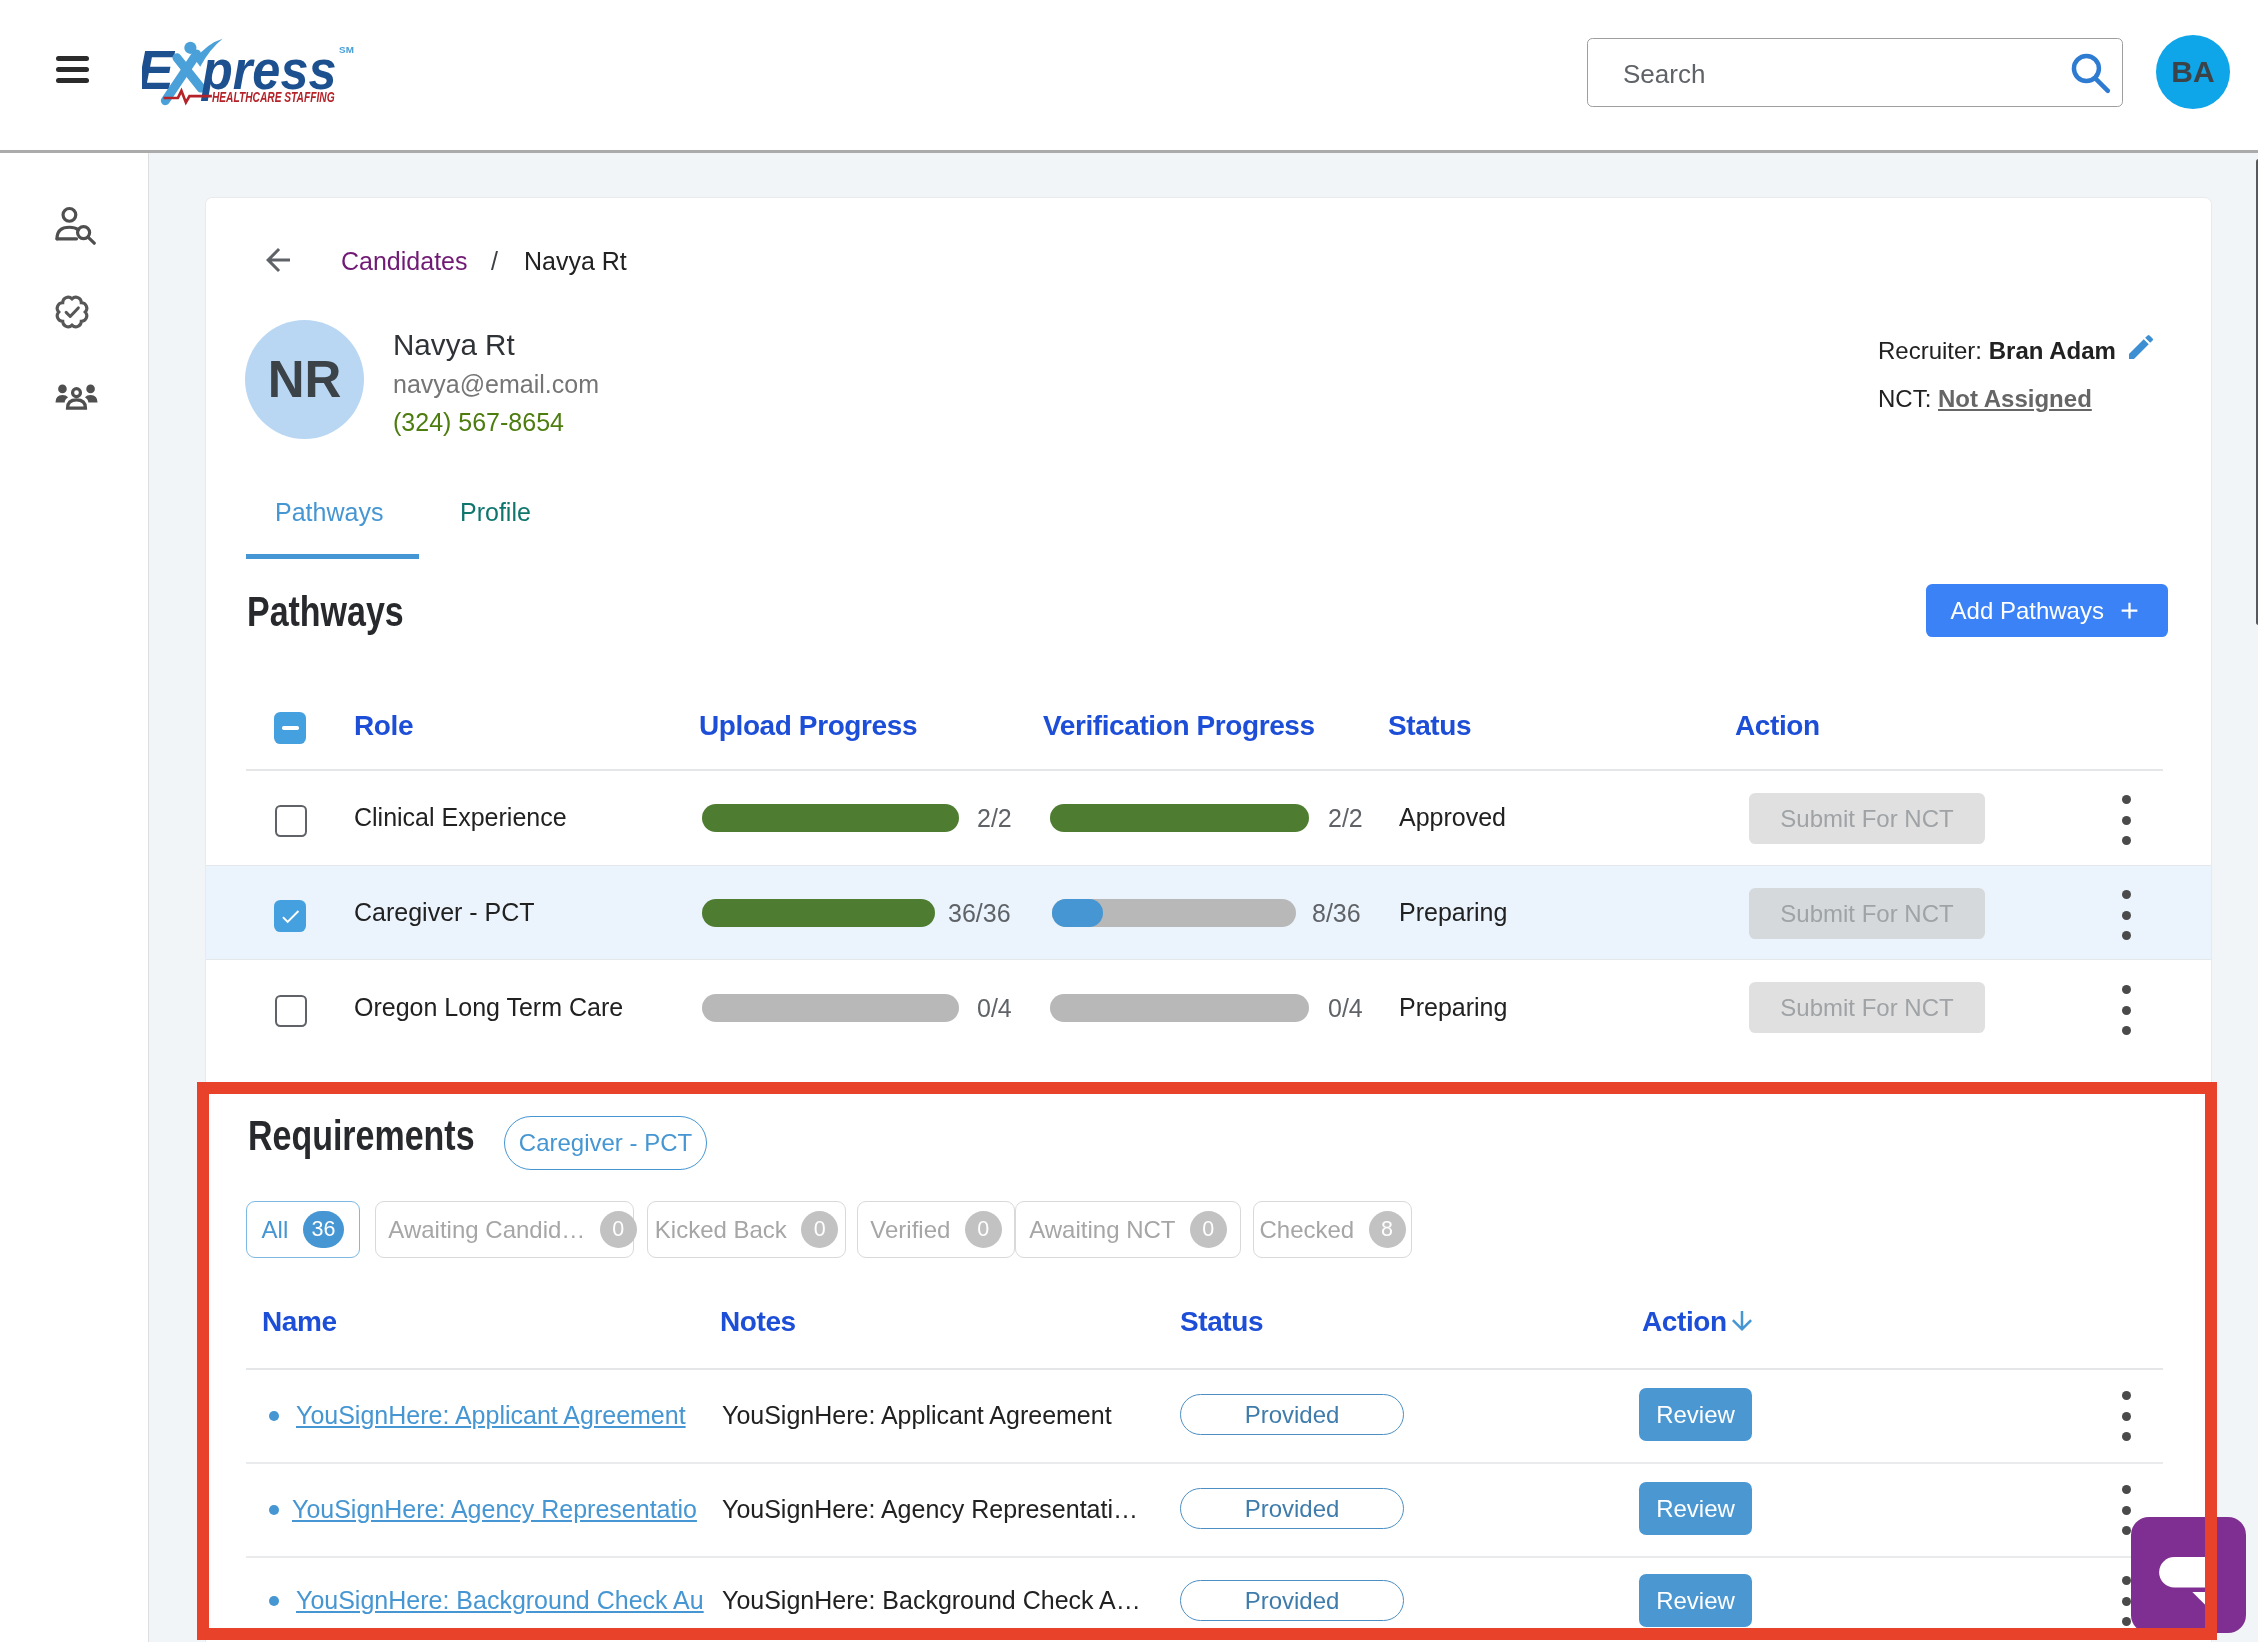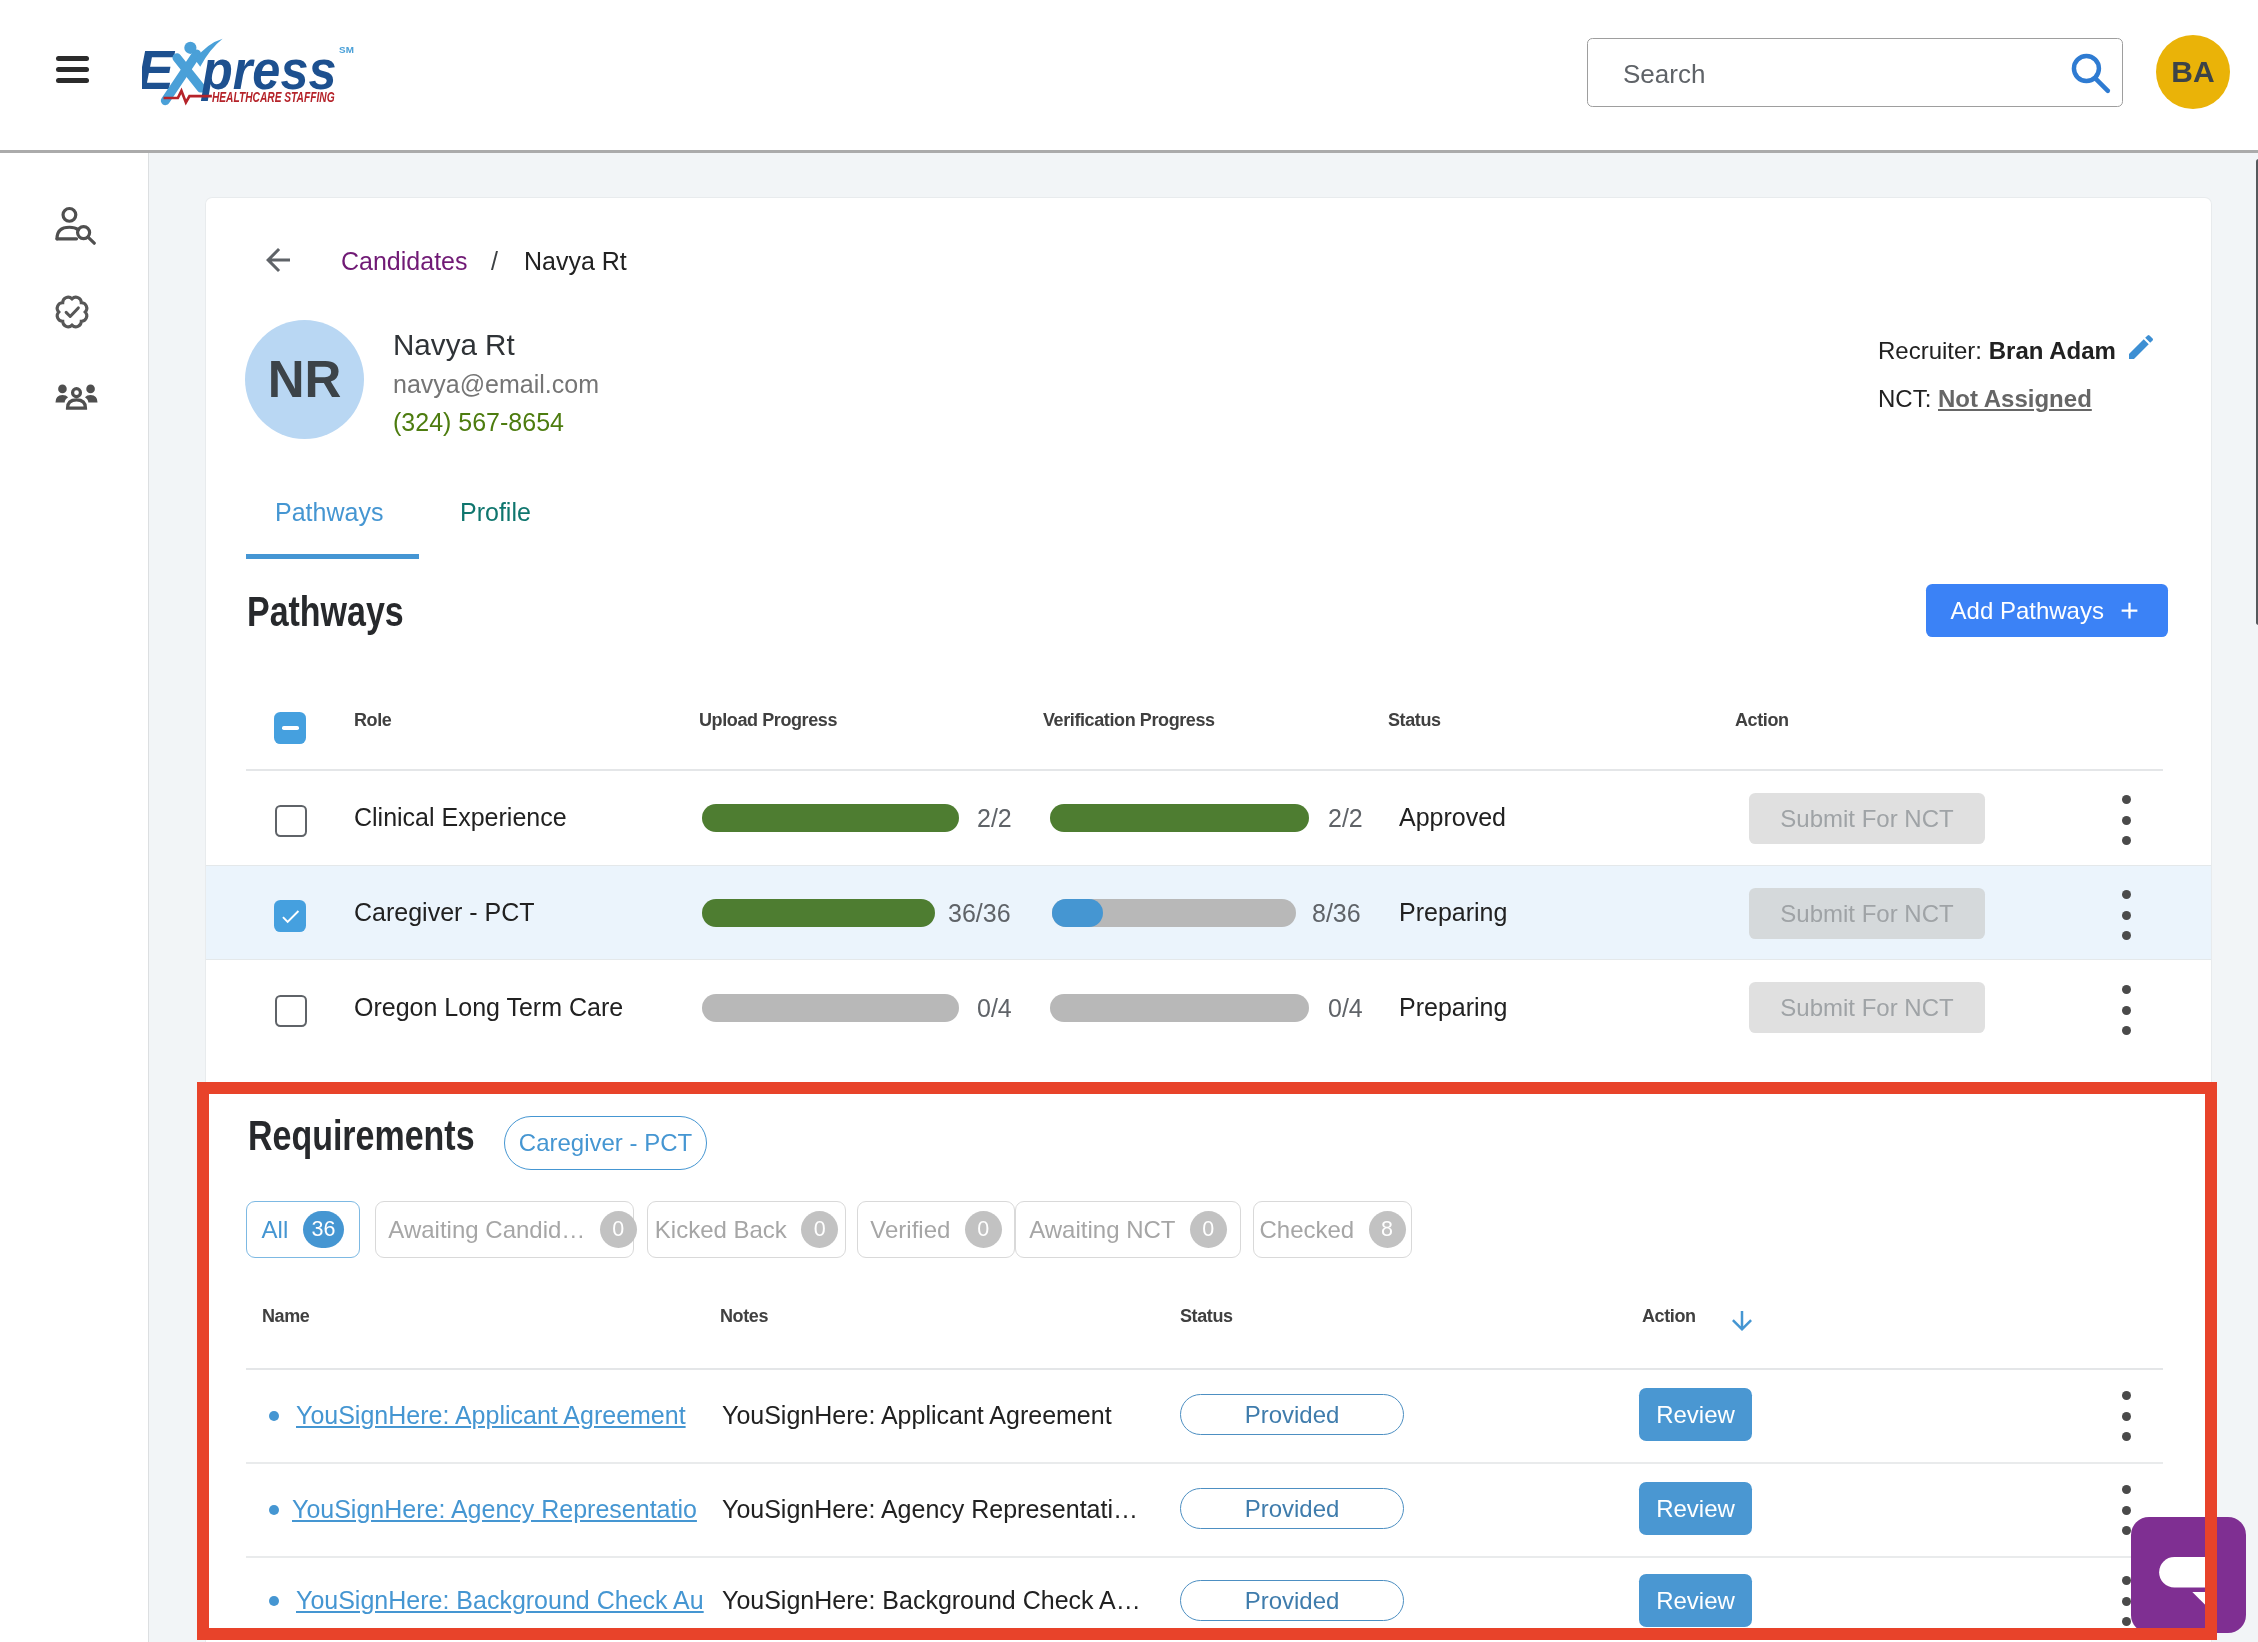--- a/index.html
+++ b/index.html
@@ -1,21 +1,21 @@
 <!DOCTYPE html>
 <html style="font-size:14.3px"><head>
 <meta charset="utf-8">
 <style>
   * { margin:0; padding:0; box-sizing:border-box; }
   html,body { width:2259px; height:1643px; overflow:hidden; background:#fff;
     font-family:"Liberation Sans", sans-serif; }
   .abs { position:absolute; }
   #stage { position:relative; width:2259px; height:1643px; background:#fff; }
   .bar { background:#2b2b2b; border-radius:2.7px; height:4.5px; width:33px; }
-  .pth { font-size:18px; font-weight:bold; color:#404040; letter-spacing:-0.4px; }
+  .pth { font-size:28px; font-weight:bold; color:#1d4ed8; letter-spacing:-0.4px; }
   .cell { font-size:25px; color:#212121; }
   .track { height:28px; border-radius:14.3px; background:#b8b8b8; }
   .fill { height:28px; border-radius:14.3px; }
   .ptxt { font-size:25px; color:#5f6368; }
   .nctbtn { width:236px; height:51px; border-radius:6.3px; background:#e0e0e0;
     display:flex; align-items:center; justify-content:center;
     font-size:24px; font-weight:500; color:#9fa3a6; }
   .kebab { width:7.2px; }
   .kebab div { width:9px; height:9px; border-radius:50%; background:#4a4a4a; margin:0 0 11.6px 0; }
   .chip { position:absolute; height:57px; border:1.8px solid #d9d9d9; border-radius:9px;
@@ -62,21 +62,21 @@
     <text x="78" y="74" font-family="Liberation Sans, sans-serif" font-size="16" font-weight="bold" font-style="italic" fill="#b5232a" textLength="137" lengthAdjust="spacingAndGlyphs">HEALTHCARE STAFFING</text>
   </svg>
 
   <div class="abs" style="left:1587px;top:38px;width:536px;height:69px;border:1.8px solid #9e9e9e;border-radius:5.4px;"></div>
   <div class="abs" style="left:1623px;top:59px;font-size:26px;color:#5f6368;">Search</div>
   <svg class="abs" style="left:2065px;top:48px;" width="50" height="50" viewBox="0 0 56 56">
     <circle cx="24" cy="23" r="14" fill="none" stroke="#2e7bd2" stroke-width="5"></circle>
     <line x1="34" y1="34" x2="48" y2="48" stroke="#2e7bd2" stroke-width="5" stroke-linecap="round"></line>
   </svg>
 
-  <div class="abs" style="left:2156px;top:35px;width:74px;height:74px;border-radius:50%;background:#eab308;
+  <div class="abs" style="left:2156px;top:35px;width:74px;height:74px;border-radius:50%;background:#0ea5e9;
        display:flex;align-items:center;justify-content:center;font-size:30px;font-weight:bold;color:#3c4348;">BA</div>
 
   <div class="abs" style="left:0;top:150px;width:2259px;height:3.6px;background:#ababab;"></div>
 
   <div class="abs" style="left:0;top:153px;width:2259px;height:1489px;background:#f2f5f7;"></div>
 
   <div class="abs" style="left:0;top:153px;width:149px;height:1489px;background:#fff;border-right:1.8px solid #dcdfe1;"></div>
 
   <svg class="abs" style="left:54px;top:206px;" width="45" height="39" viewBox="0 0 25 22">
     <g stroke="#4f4f4f" stroke-width="1.8" fill="none" stroke-linecap="round">

